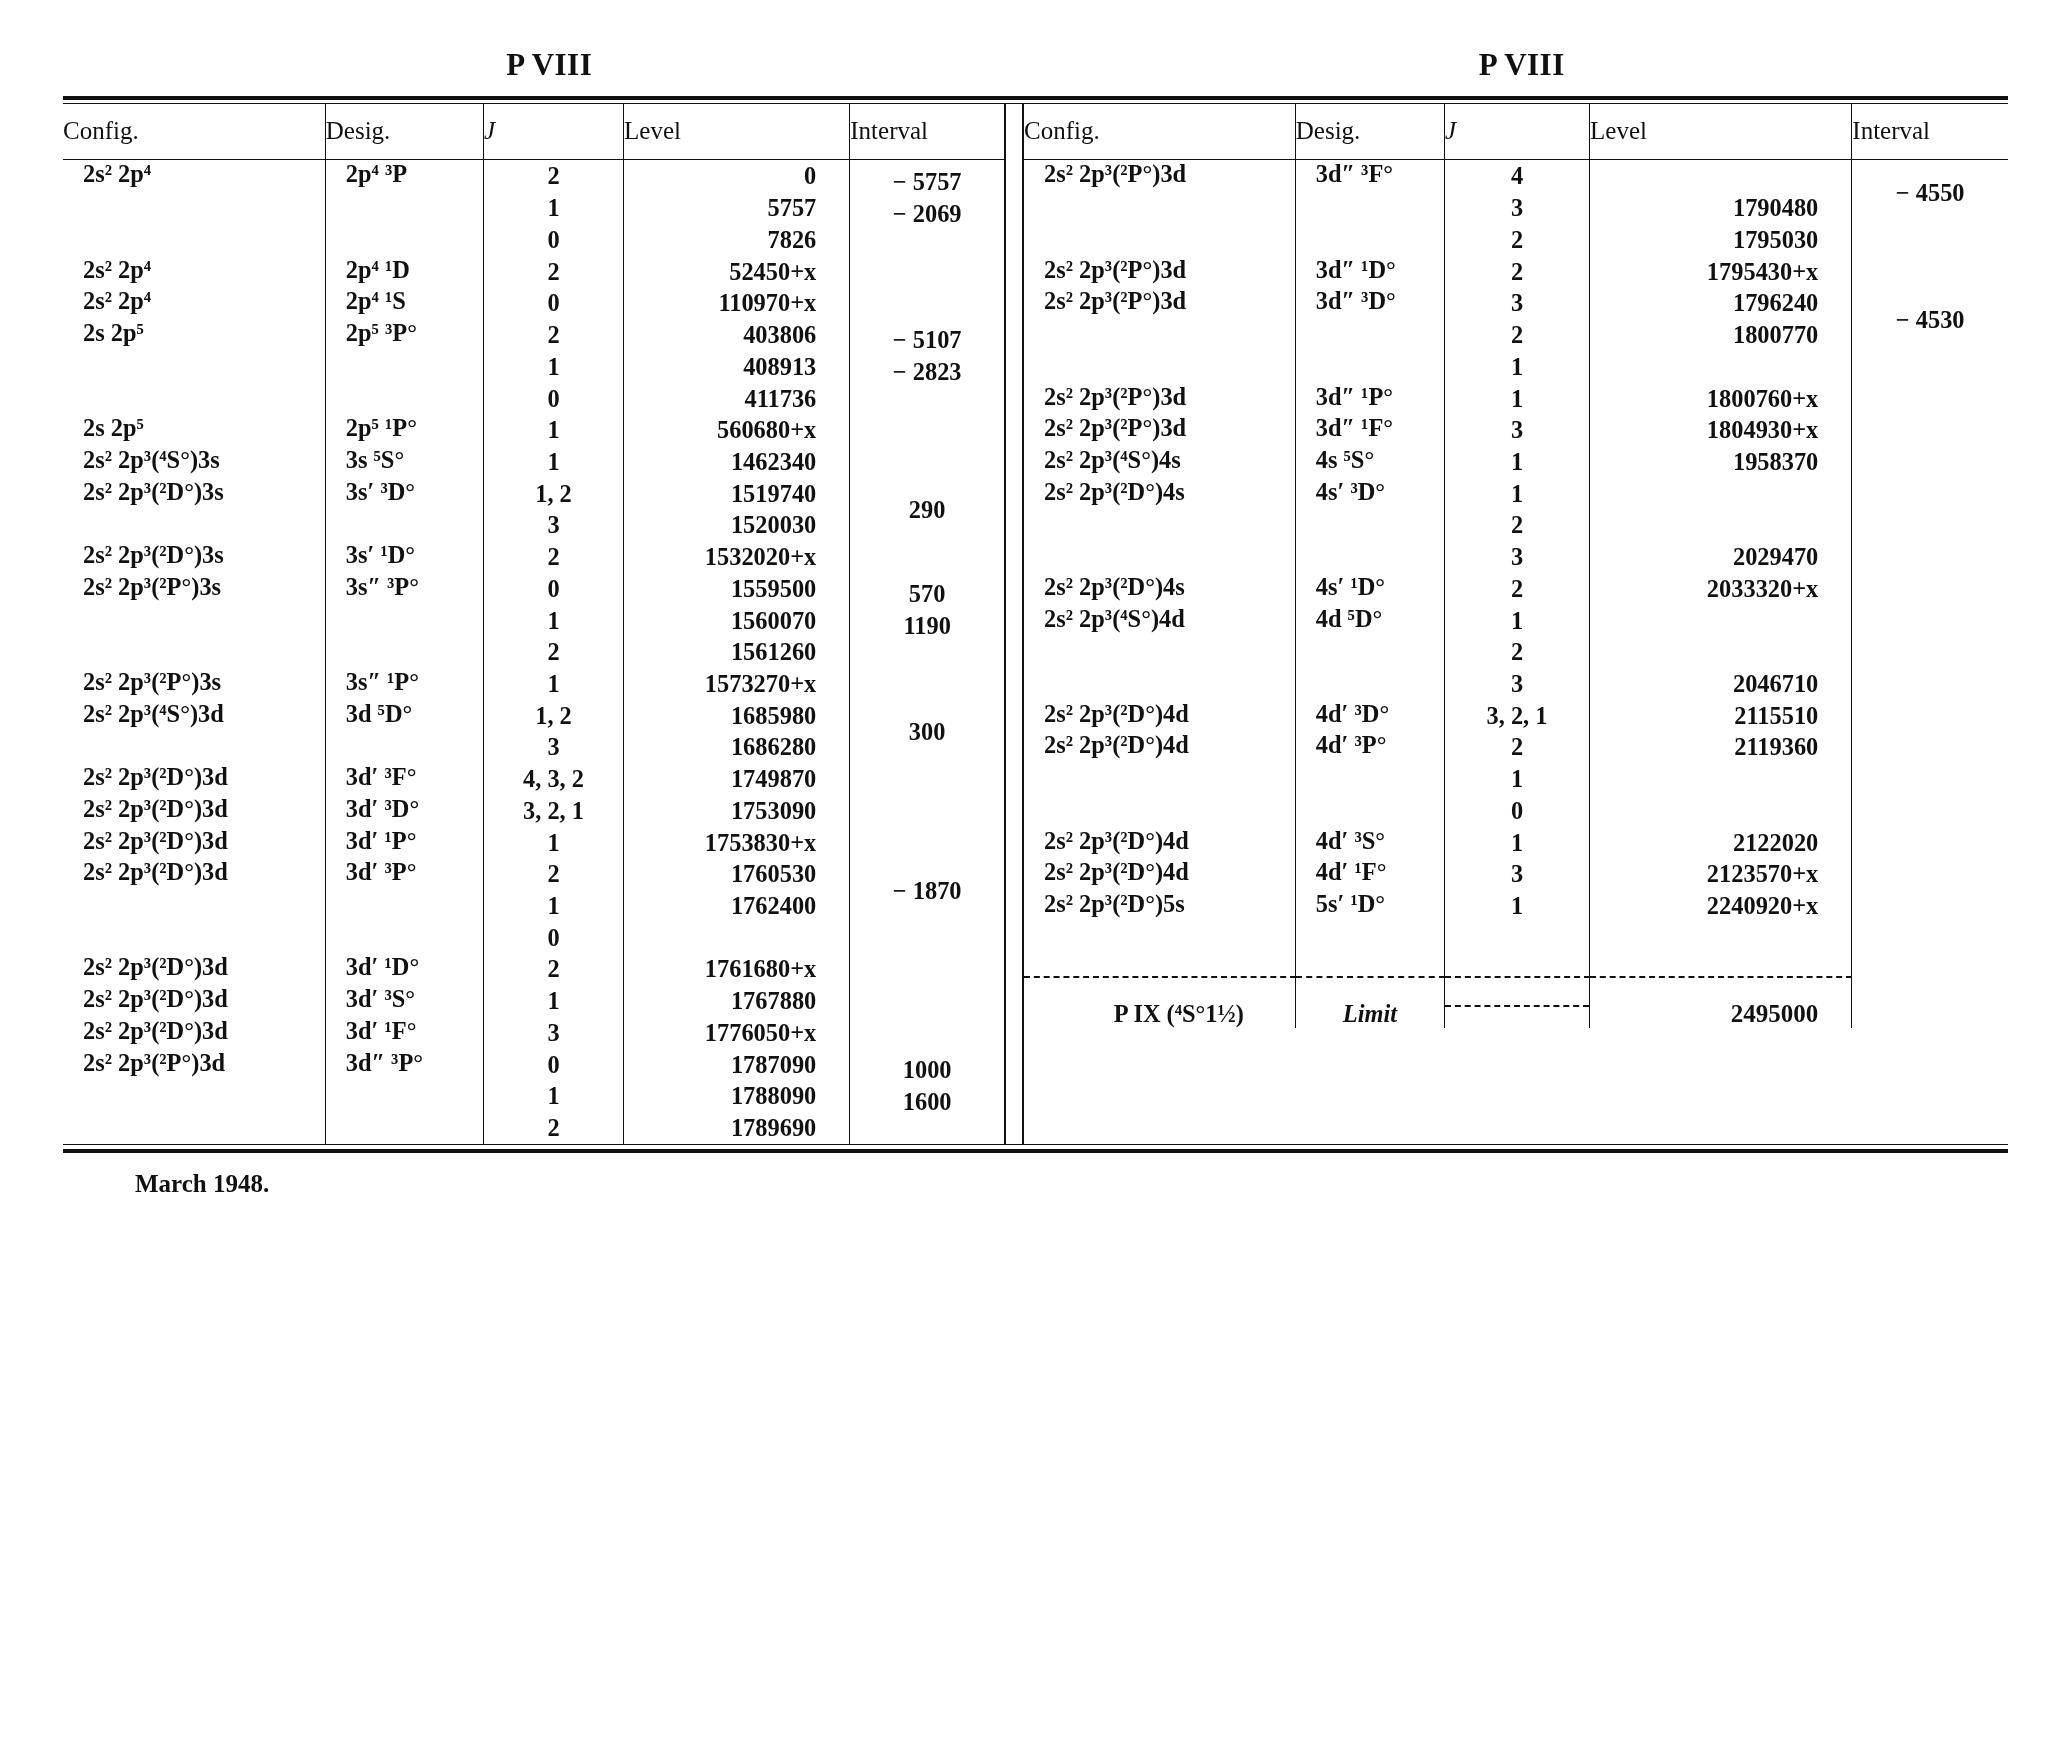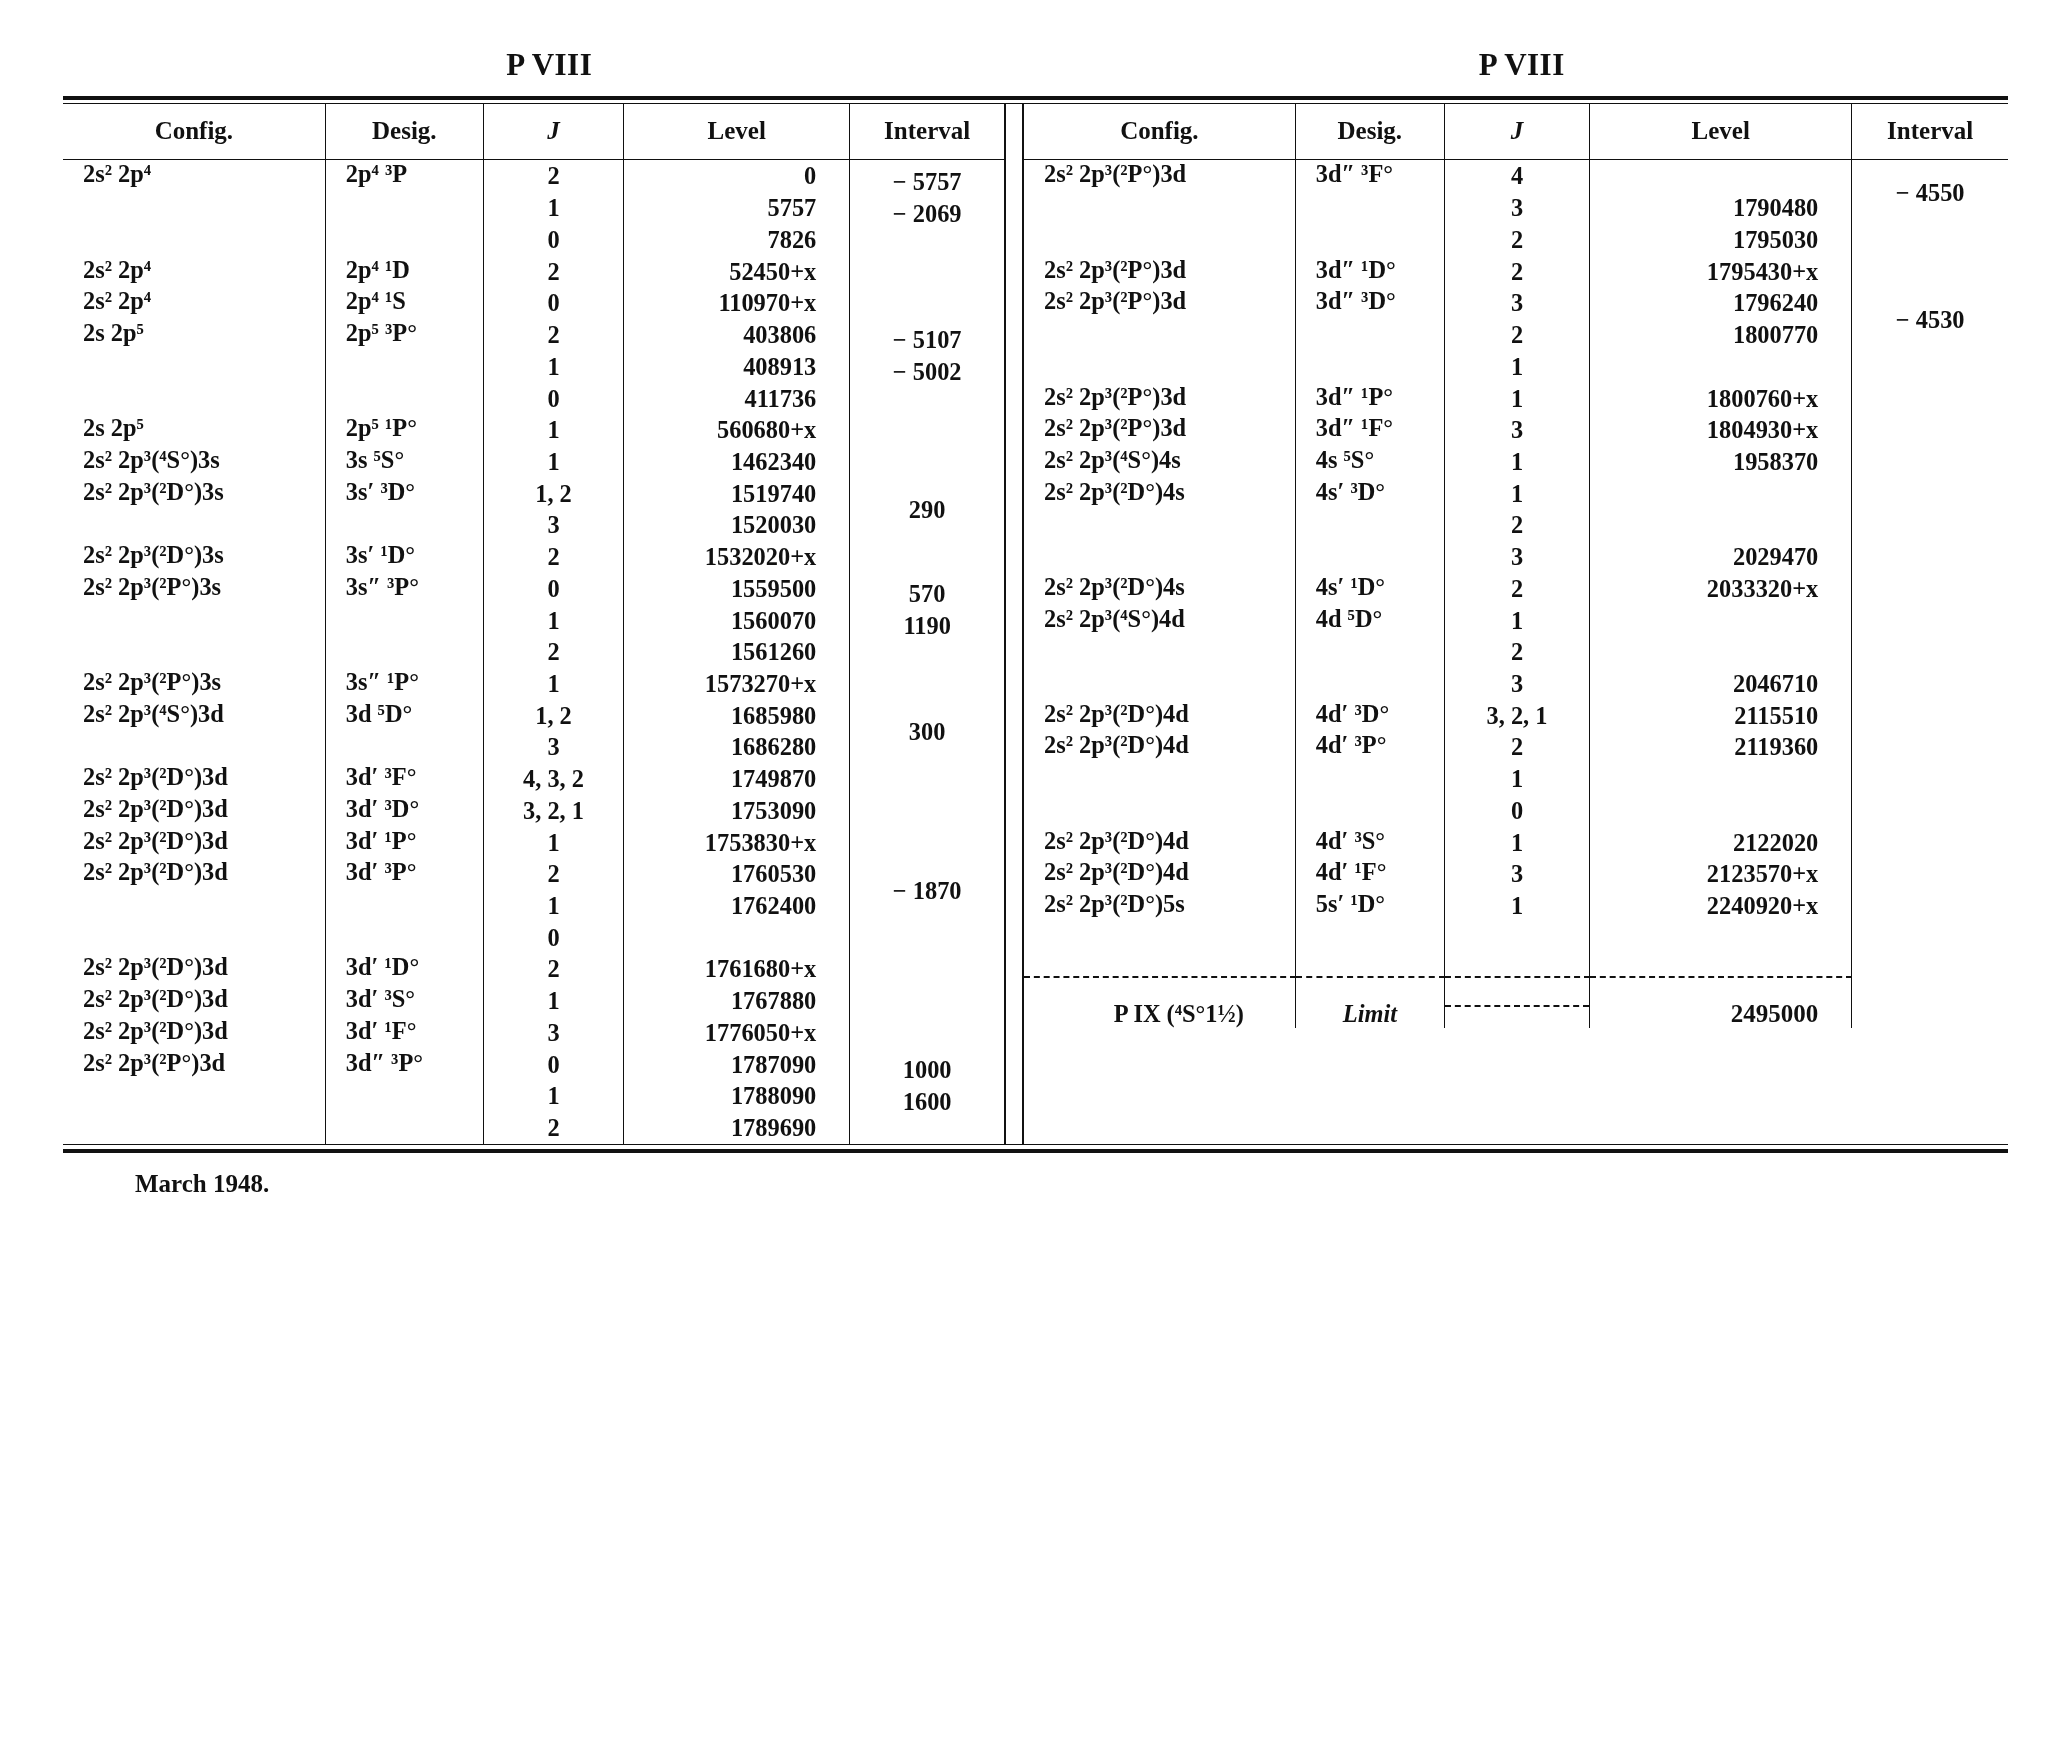--- a/index.html
+++ b/index.html
@@ -78,23 +78,23 @@
     width: 100%;
     table-layout: fixed;
   }
   table.spec td, table.spec th {
     border-left: 1.8px solid #111;
     border-right: 1.8px solid #111;
     padding: 0;
     vertical-align: top;
   }
   table.spec th {
-    font-weight: bold;
+    font-weight: normal;
     font-size: 25px;
-    text-align: center;
+    text-align: left;
     padding: 12.7px 0 14.5px 0;
     border-bottom: 1.8px solid #111;
   }
   table.spec td:first-child, table.spec th:first-child {
     border-left: none;
   }
   table.spec td:last-child, table.spec th:last-child {
     border-right: none;
   }
 
@@ -312,21 +312,21 @@
               <td class="cellpad">
                 <div class="blk lvl">
                   <div>403806</div>
                   <div>408913</div>
                   <div>411736</div>
                 </div>
               </td>
               <td class="cellpad">
                 <div class="blk itv" style="padding-top:5.4px">
                   <div>− 5107</div>
-                  <div>− 5002</div>
+                  <div>− 2823</div>
                 </div>
               </td>
             </tr>
             <tr class="rowgrid">
               <td class="cellpad">
                 <div class="cfg">2s  2p⁵</div>
               </td>
               <td class="cellpad">
                 <div class="dsg">2p⁵  ¹P°</div>
               </td>

